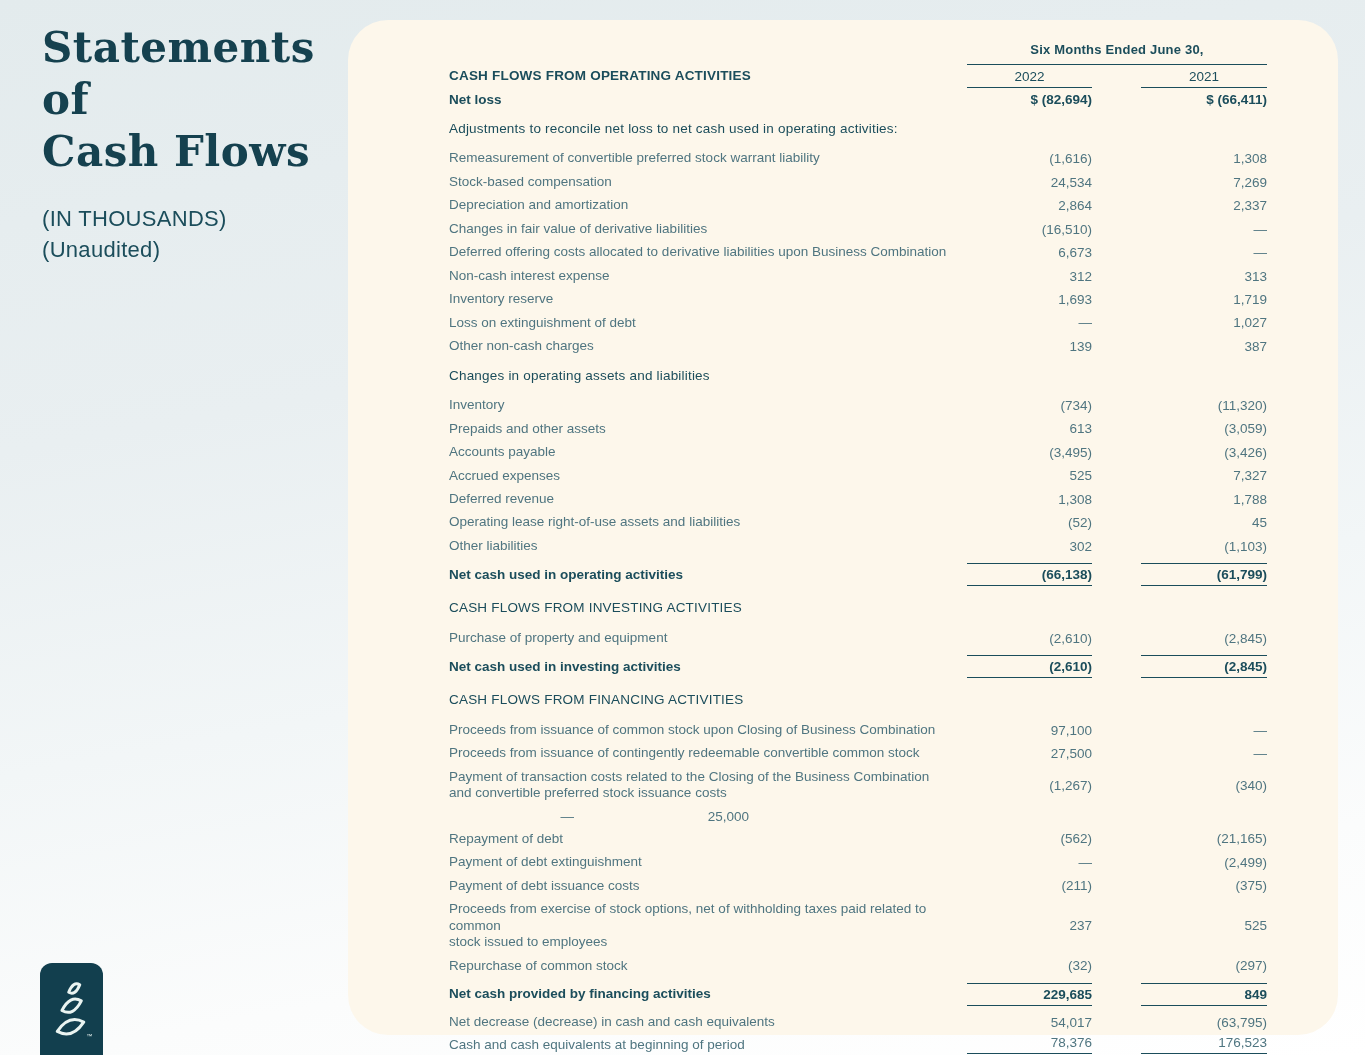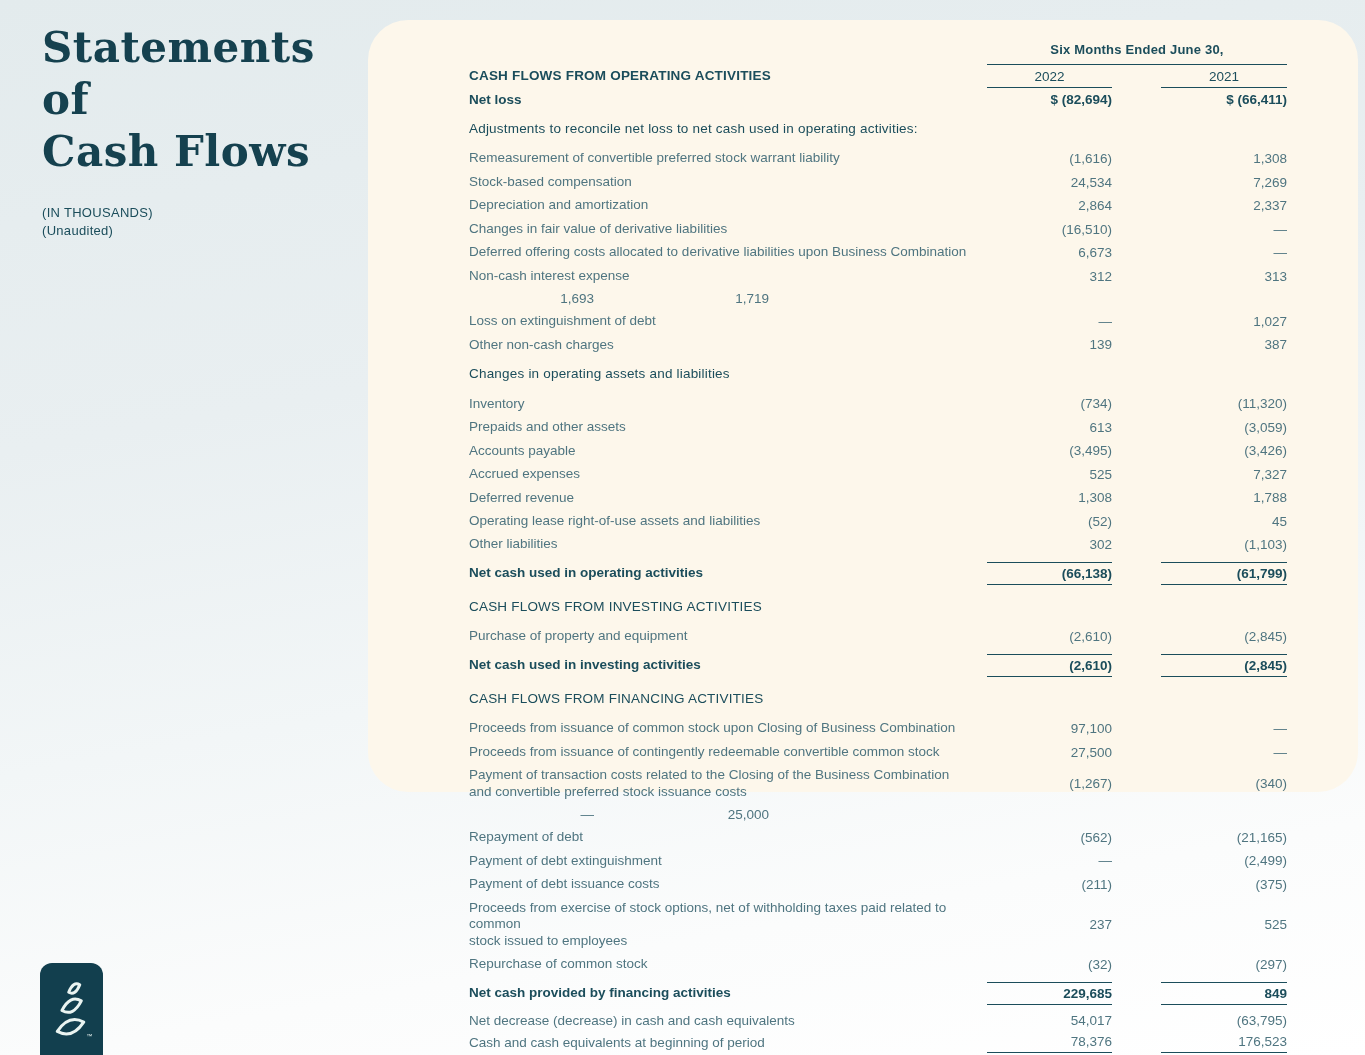--- a/index.html
+++ b/index.html
@@ -16,33 +16,33 @@
     background:linear-gradient(170deg,#e3ebed 0%,#e9eff1 35%,#f2f6f7 60%,#fbfcfc 82%,#ffffff 100%);
   }
   
   .side{position:absolute;left:42px;top:22px;width:300px;}
   .page-title{
     font-family:"DejaVu Serif","Liberation Serif",serif;
     font-weight:bold;color:#15414f;font-size:42px;line-height:1.24;
     letter-spacing:0.5px;
   }
   .page-subtitle{
-    margin-top:26px;color:#1b4d5b;font-size:13px;line-height:1.4;
+    margin-top:26px;color:#1b4d5b;font-size:22px;line-height:1.4;
     font-weight:500;letter-spacing:0.3px;
   }
   
   .logo{
     position:absolute;left:40px;top:963px;width:63px;height:110px;
     background:var(--logo);border-radius:12px;
     display:flex;align-items:flex-start;justify-content:center;
   }
   .logo svg{margin-top:12px;}
   
   .card{
-    position:absolute;left:368px;top:20px;width:990px;height:772px;
+    position:absolute;left:348px;top:20px;width:990px;height:1015px;
     background:var(--card);border-radius:40px;
     box-sizing:border-box;padding:22px 71px 8px 101px;
     color:var(--mid);font-size:13.5px;
   }
   
   .period-title{
     margin-left:auto;width:300px;text-align:center;
     font-weight:bold;color:var(--dark);font-size:13px;
     padding-bottom:7px;letter-spacing:0.2px;
   }
@@ -144,20 +144,21 @@
       <div class="lbl">Deferred offering costs allocated to derivative liabilities upon Business Combination</div>
       <div class="v">6,673</div>
       <div class="v c2">—</div>
     </div>
     <div class="t-row">
       <div class="lbl">Non-cash interest expense</div>
       <div class="v">312</div>
       <div class="v c2">313</div>
     </div>
     <div class="t-row">
+      <div class="lbl">Inventory reserve</div>
       <div class="v">1,693</div>
       <div class="v c2">1,719</div>
     </div>
     <div class="t-row">
       <div class="lbl">Loss on extinguishment of debt</div>
       <div class="v">—</div>
       <div class="v c2">1,027</div>
     </div>
     <div class="t-row">
       <div class="lbl">Other non-cash charges</div>

